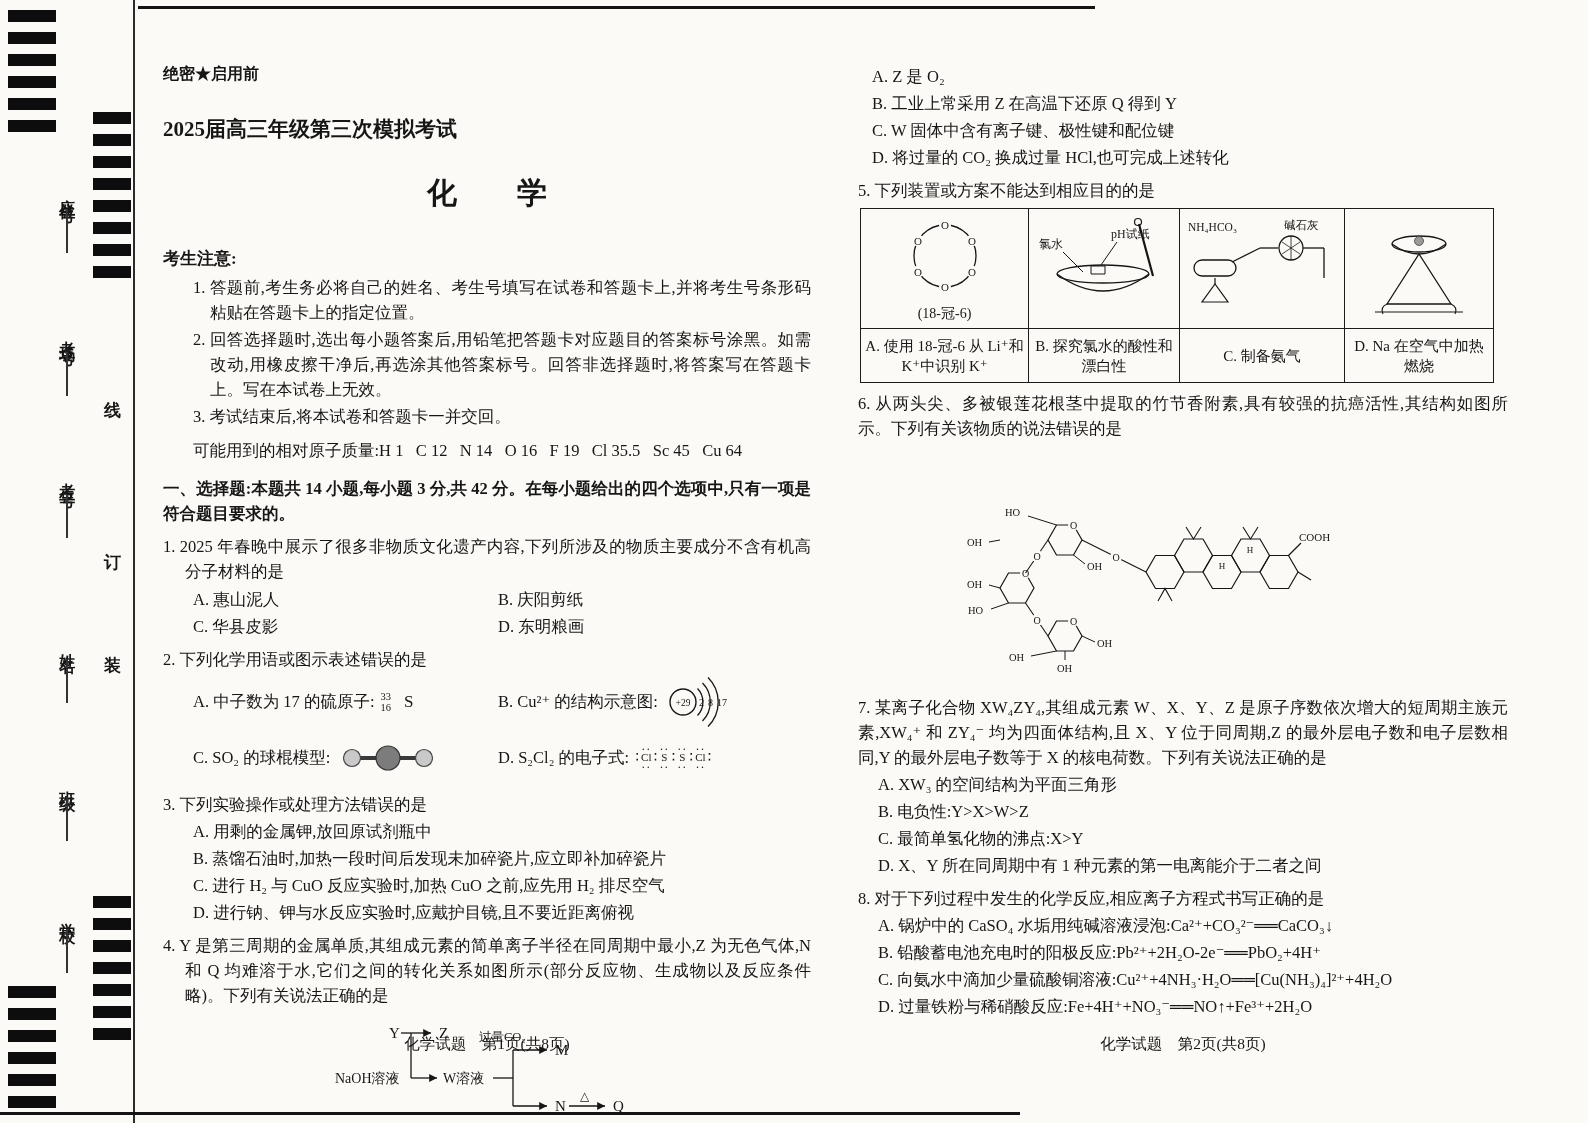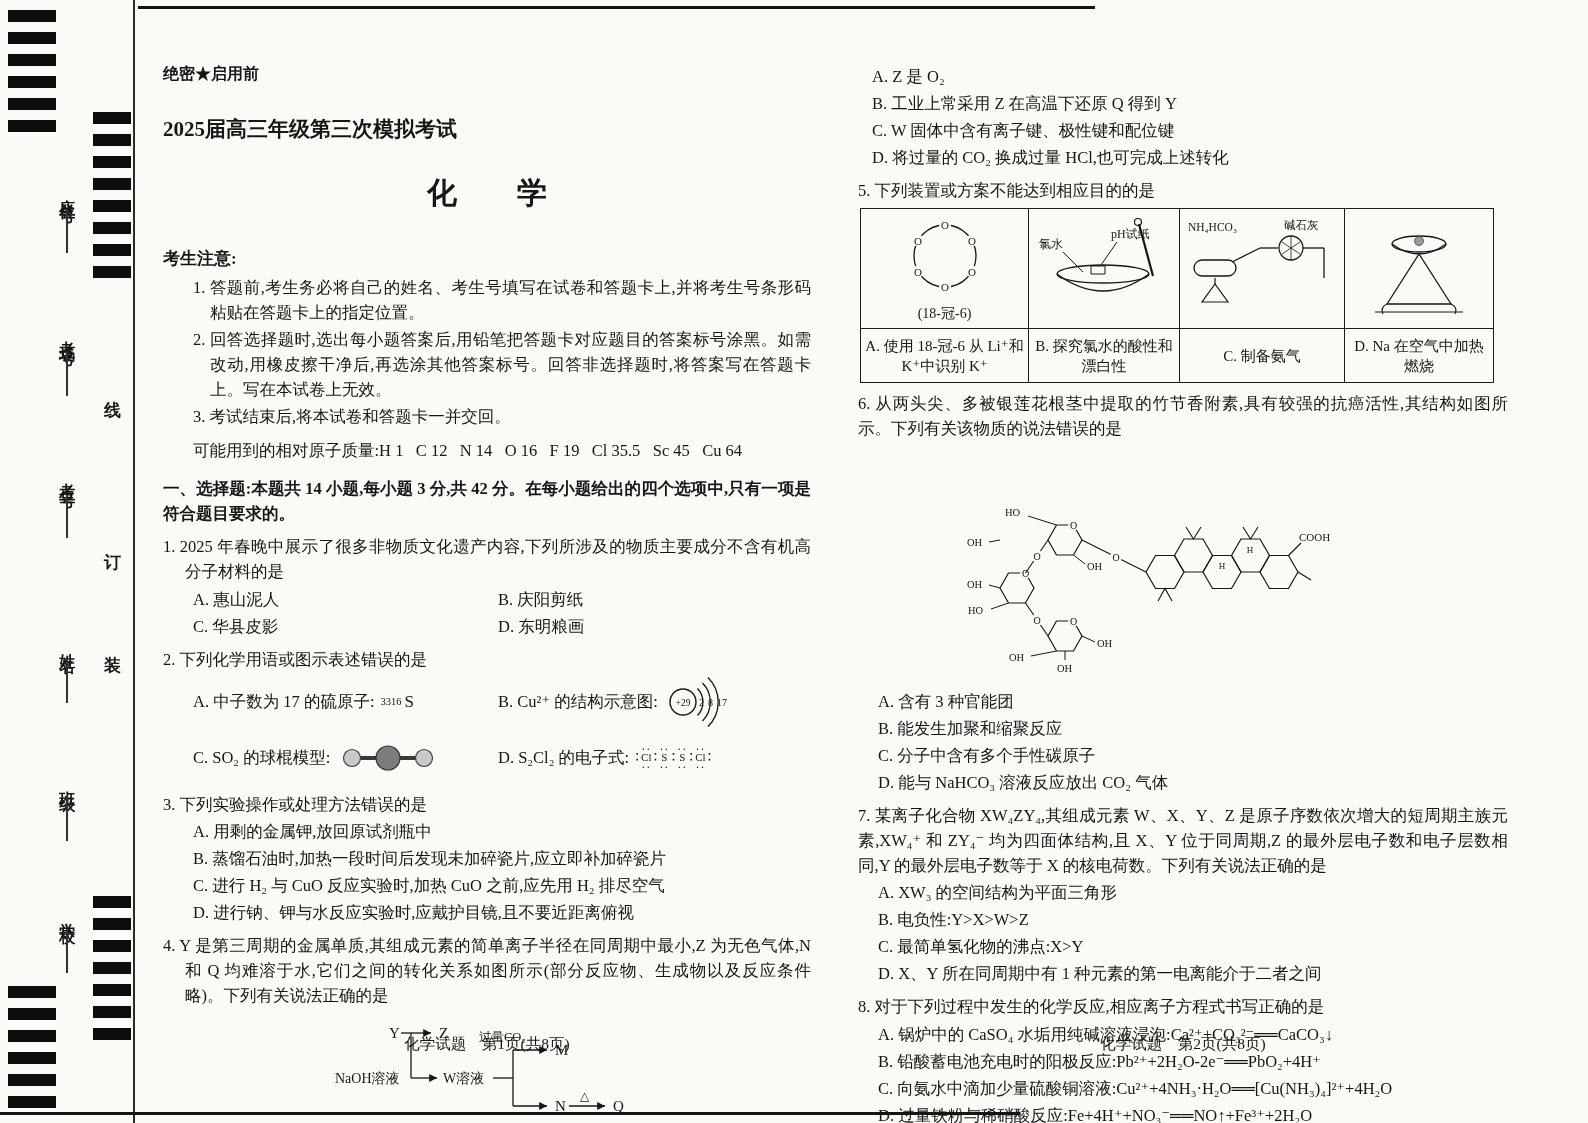--- a/index.html
+++ b/index.html
@@ -32,21 +32,21 @@
   .stem{padding-left:22px;text-indent:-22px;text-align:justify}
   .stem.flush{padding-left:0;text-indent:0}
   .opts2{display:grid;grid-template-columns:305px 1fr;padding-left:30px;margin-top:2px;row-gap:2px}
   .opts1{padding-left:30px}
   .opts1>div{margin-top:2px}
   .optsR{padding-left:20px}
   .optsR>div{margin-top:2px}
   .optrow{display:flex;align-items:center;gap:6px;min-height:52px}
   
   .iso{display:inline-flex;align-items:center}
-  .iso-nums{display:inline-flex;flex-direction:row;font-size:10.5px;line-height:1.05;margin-right:3px;text-align:right}
+  .iso-nums{display:inline-flex;flex-direction:column;font-size:10.5px;line-height:1.05;margin-right:13px;text-align:right}
   .iso-sym{font-size:17px}
   
   .edot{display:inline-flex;align-items:center;gap:2px}
   .ed-atom{display:inline-flex;flex-direction:column;align-items:center}
   .ed-dots{font-size:12px;line-height:.5;letter-spacing:1px}
   .ed-sym{font-size:11px;line-height:1.05}
   .ed-colon{font-size:15px}
   
   table.appr{border-collapse:collapse;margin:5px 0 0 2px;table-layout:fixed}
   .appr td{border:1.6px solid #1c1c1c;text-align:center;vertical-align:middle;padding:2px 4px;font-size:15px;line-height:1.35}
@@ -361,26 +361,20 @@
         <text x="55" y="170" font-size="10.5">HO</text>
         <line x1="118" y1="212" x2="143.5" y2="207" stroke="#161616" stroke-width="1"></line>
         <text x="96" y="217" font-size="10.5">OH</text>
         <line x1="152" y1="216" x2="152" y2="207" stroke="#161616" stroke-width="1"></line>
         <text x="144" y="228" font-size="10.5">OH</text>
         <line x1="169" y1="192" x2="182" y2="198" stroke="#161616" stroke-width="1"></line>
         <text x="184" y="203" font-size="10.5">OH</text>
         <line x1="160.5" y1="111" x2="172" y2="120" stroke="#161616" stroke-width="1"></line>
         <text x="174" y="126" font-size="10.5">OH</text>
       </svg>
-      <div class="optsR">
-        <div>A. 含有 3 种官能团</div>
-        <div>B. 能发生加聚和缩聚反应</div>
-        <div>C. 分子中含有多个手性碳原子</div>
-        <div>D. 能与 NaHCO₃ 溶液反应放出 CO₂ 气体</div>
-      </div>
     </div>
 
     <div class="q">
       <div class="stem flush">7. 某离子化合物 XW₄ZY₄,其组成元素 W、X、Y、Z 是原子序数依次增大的短周期主族元素,XW₄⁺ 和 ZY₄⁻ 均为四面体结构,且 X、Y 位于同周期,Z 的最外层电子数和电子层数相同,Y 的最外层电子数等于 X 的核电荷数。下列有关说法正确的是</div>
       <div class="optsR">
         <div>A. XW₃ 的空间结构为平面三角形</div>
         <div>B. 电负性:Y&gt;X&gt;W&gt;Z</div>
         <div>C. 最简单氢化物的沸点:X&gt;Y</div>
         <div>D. X、Y 所在同周期中有 1 种元素的第一电离能介于二者之间</div>
       </div>

